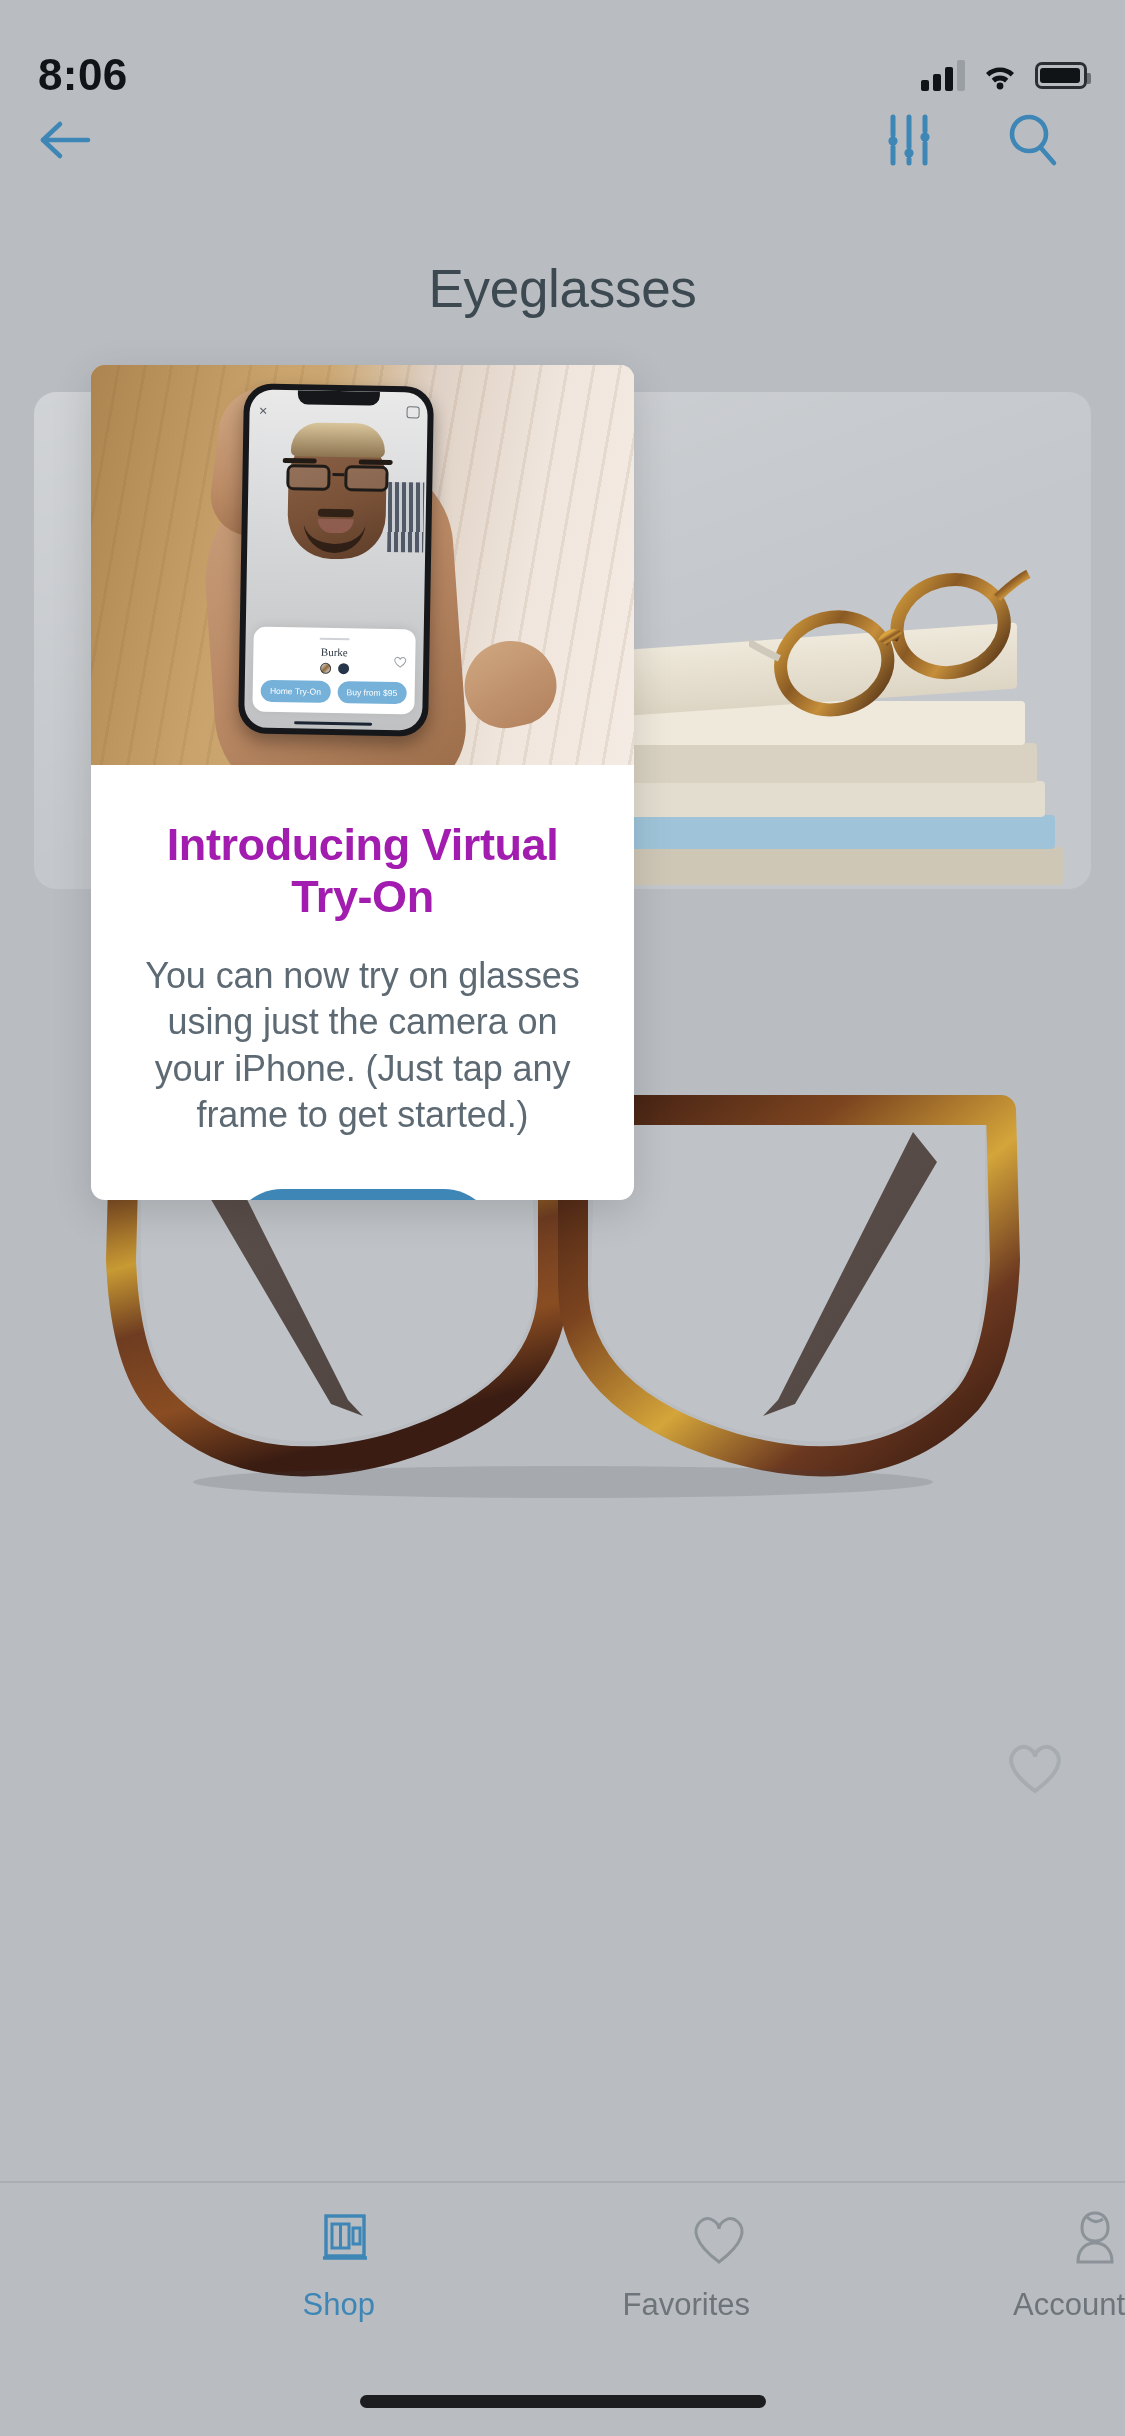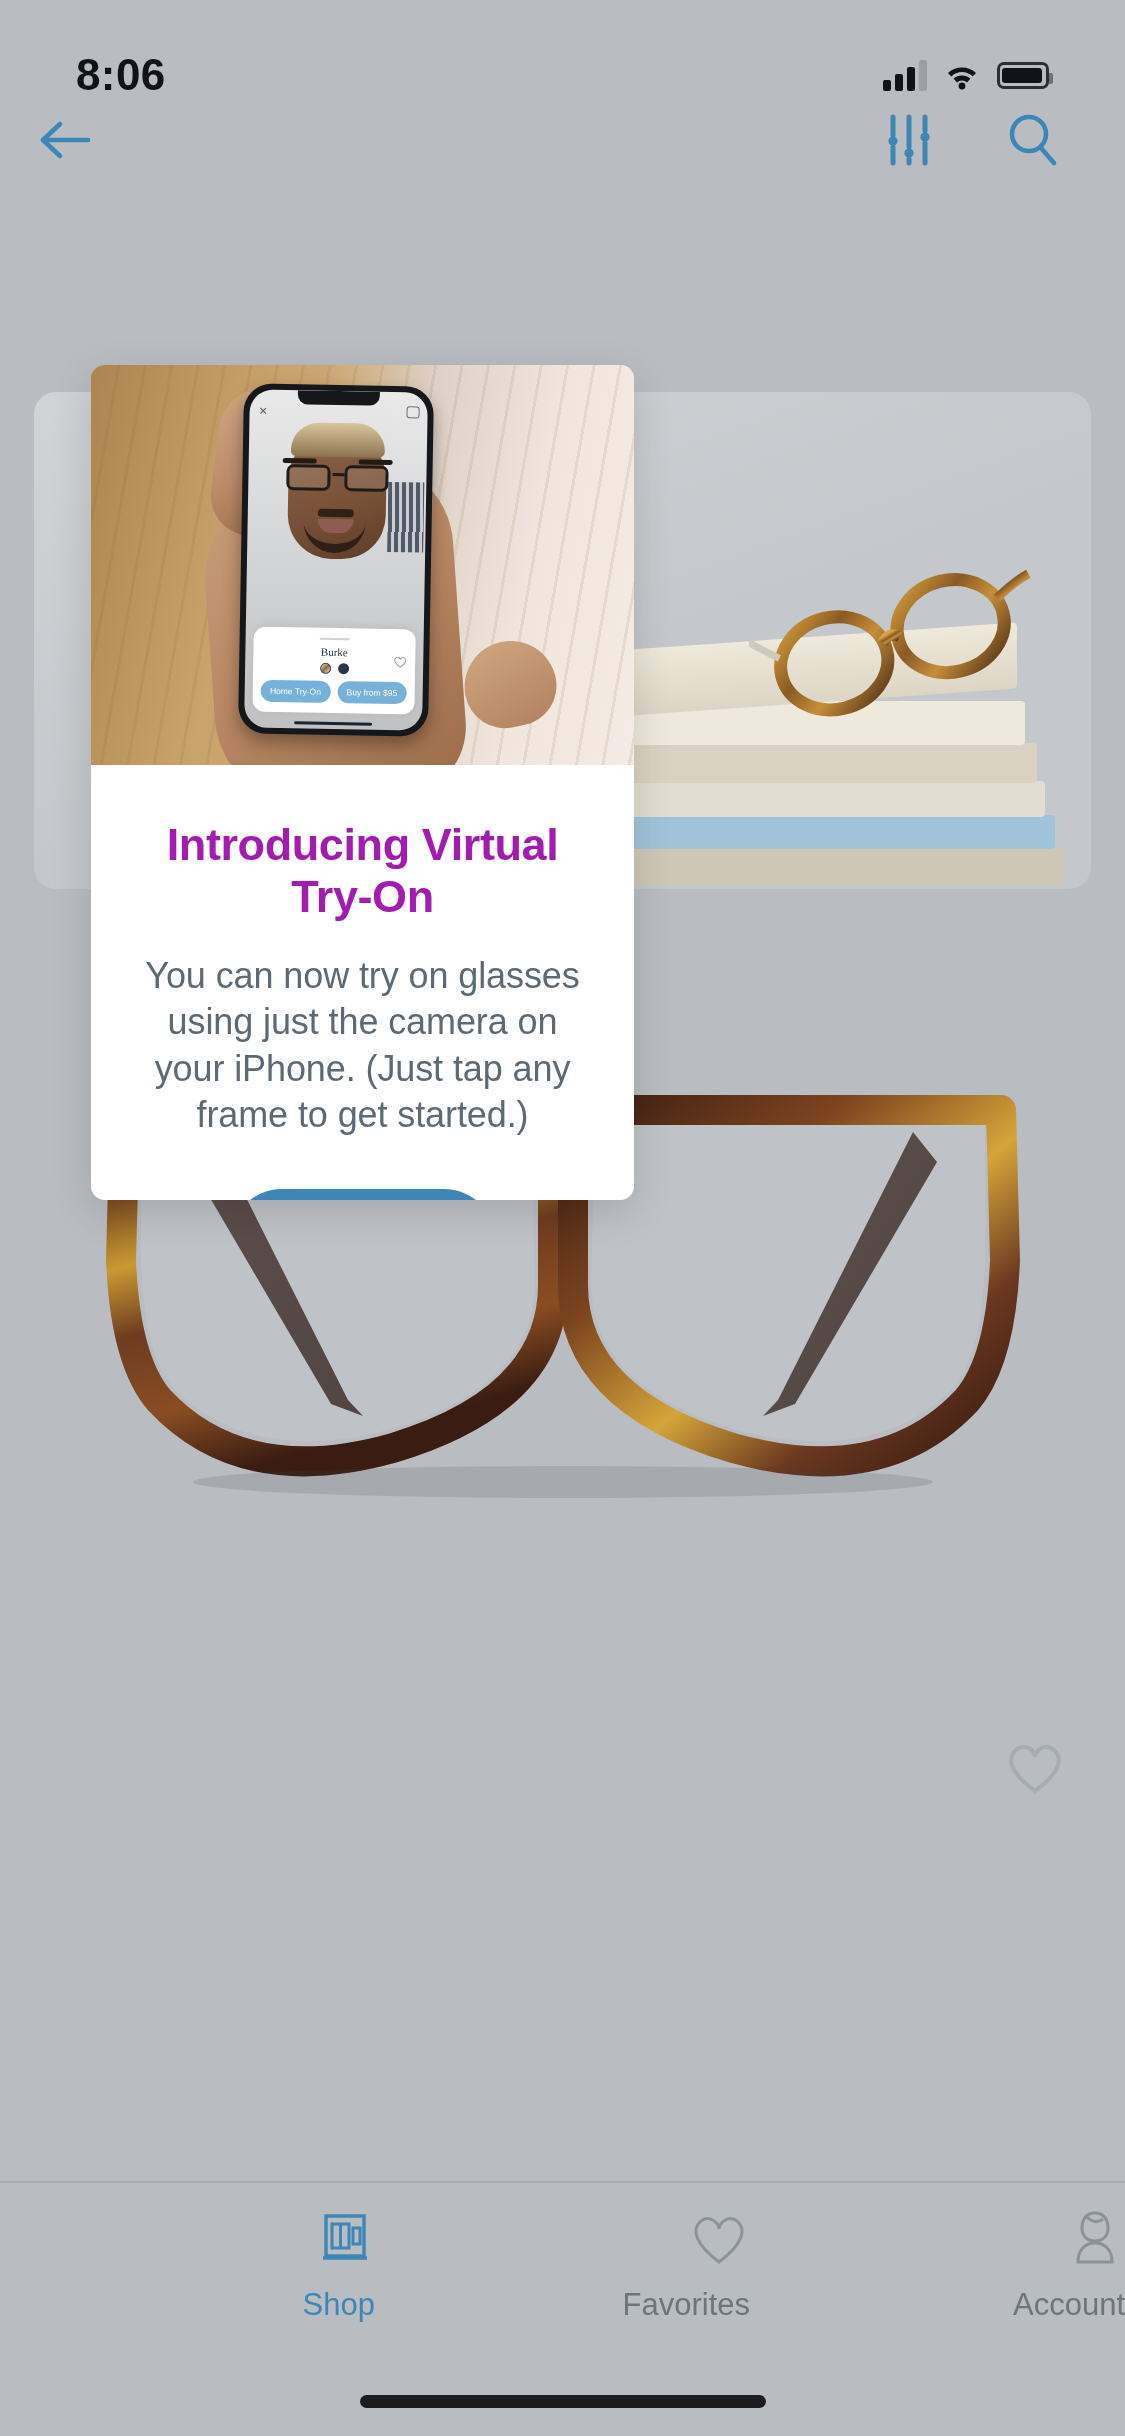--- a/index.html
+++ b/index.html
@@ -13,21 +13,21 @@
     position: relative;
     width: 1125px; height: 2436px;
     background: #b9bdc2;
   }
 
   
   .status-bar {
     position: absolute; top: 0; left: 0;
     width: 1125px; height: 132px;
     display: flex; align-items: center; justify-content: space-between;
-    padding: 0 76px;
+    padding: 0 38px;
     z-index: 40;
   }
   .status-time {
     font-size: 44px; font-weight: bold; color: #111417;
     letter-spacing: 0.4px;
     margin-top: 18px;
   }
   .status-right {
     display: flex; align-items: center; gap: 16px;
     margin-top: 18px;
@@ -413,20 +413,21 @@
       </div>
       <div class="icon-btn">
         <svg width="58" height="58" viewBox="0 0 58 58">
           <circle cx="25" cy="23" r="17" fill="none" stroke="#3d86b6" stroke-width="4.6"></circle>
           <line x1="37" y1="37" x2="50" y2="52" stroke="#3d86b6" stroke-width="4.6" stroke-linecap="round"></line>
         </svg>
       </div>
     </div>
   </div>
 
+  <div class="page-title">Eyeglasses</div>
 
   <div class="promo-card">
     <div class="books-photo">
       <div class="book b1"></div>
       <div class="book b2"></div>
       <div class="book b3"></div>
       <div class="book b4"></div>
       <div class="book b5"></div>
       <div class="book-top"></div>
       <svg class="tort-glasses-sm" width="300" height="150" viewBox="0 0 300 150">

